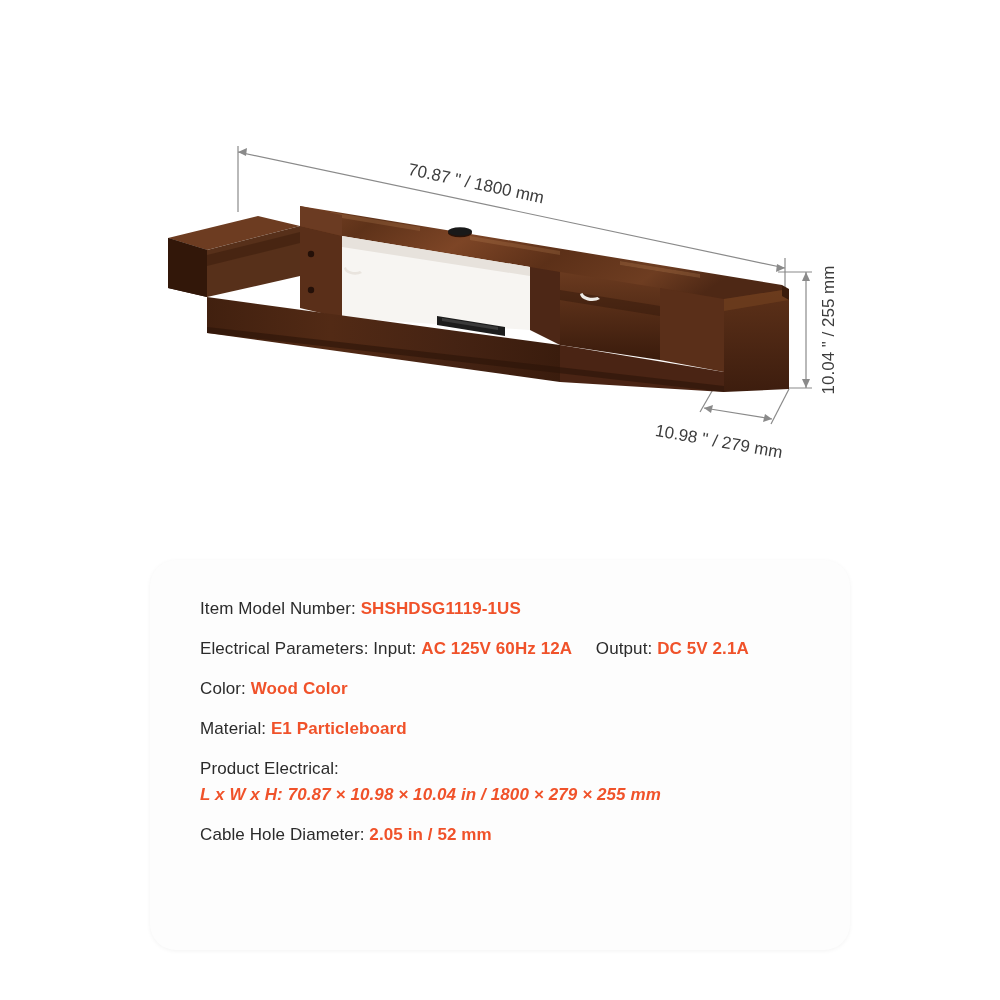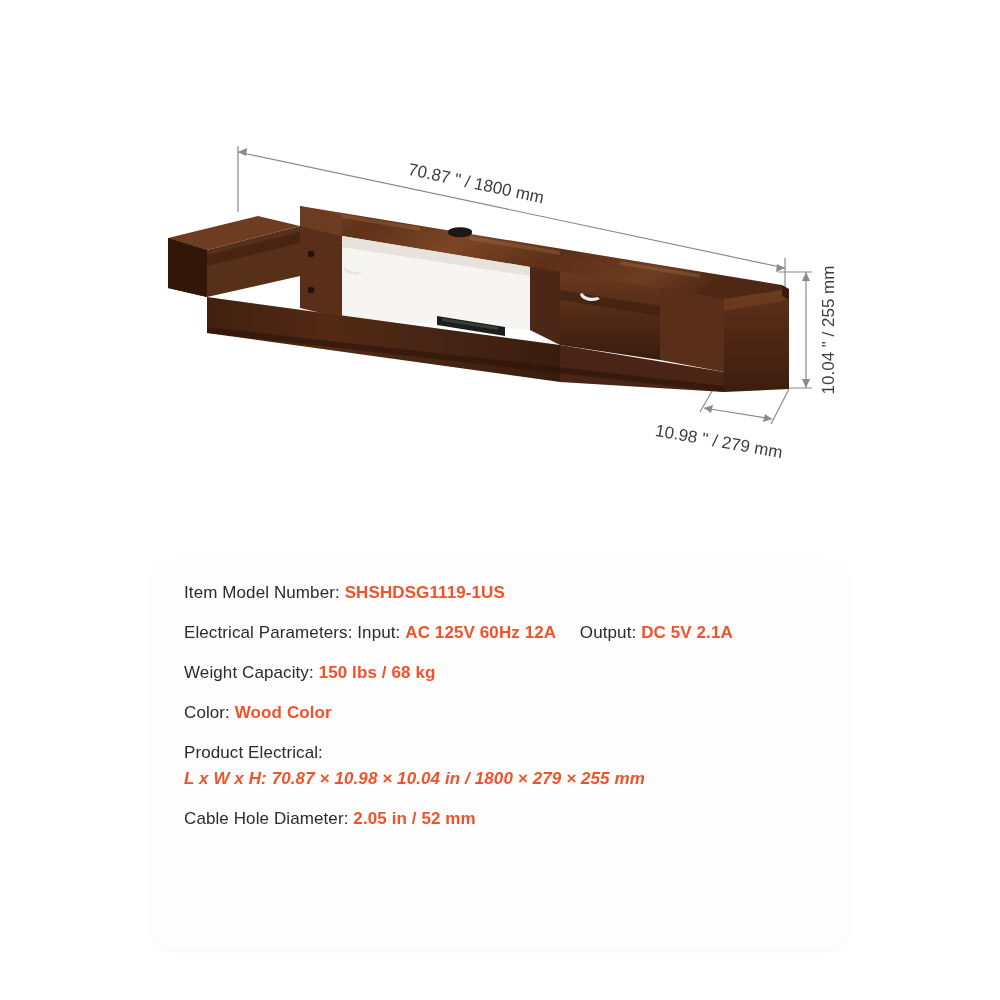--- a/index.html
+++ b/index.html
@@ -46,21 +46,21 @@
     top: 560px;
     width: 700px;
     height: 390px;
     background: #fdfdfd;
     border-radius: 26px;
     box-shadow: 0 1px 4px rgba(0,0,0,0.05);
     padding: 22px 0 0 0;
     box-sizing: border-box;
   }
   .spec-list {
-    margin: 0;
+    margin: 16px;
     padding: 0;
     list-style: none;
   }
   .spec-row {
     padding: 0 34px;
     margin-bottom: 17px;
     font-size: 17px;
     line-height: 1.35;
     color: #2b2b2b;
     letter-spacing: 0.1px;
@@ -212,31 +212,31 @@
       </li>
 
       <li class="spec-row">
         <span class="spec-label">Electrical Parameters: Input:</span>
         <span class="spec-value">AC 125V 60Hz 12A</span>
         <span class="spaced"></span>
         <span class="spec-label">Output:</span>
         <span class="spec-value">DC 5V 2.1A</span>
       </li>
 
-      <li class="spec-row">
-        <span class="spec-label">Weight Capacity:</span>
-        <span class="spec-value">150 lbs / 68 kg</span>
-      </li>
 
       <li class="spec-row">
         <span class="spec-label">Color:</span>
         <span class="spec-value">Wood Color</span>
       </li>
 
 
+      <li class="spec-row">
+        <span class="spec-label">Material:</span>
+        <span class="spec-value">E1 Particleboard</span>
+      </li>
 
       <li class="spec-row">
         <span class="spec-label">Product Electrical:</span>
         <span class="spec-value sub-line">L x W x H: 70.87 × 10.98 × 10.04 in / 1800 × 279 × 255 mm</span>
       </li>
 
       <li class="spec-row">
         <span class="spec-label">Cable Hole Diameter:</span>
         <span class="spec-value">2.05 in / 52 mm</span>
       </li>

